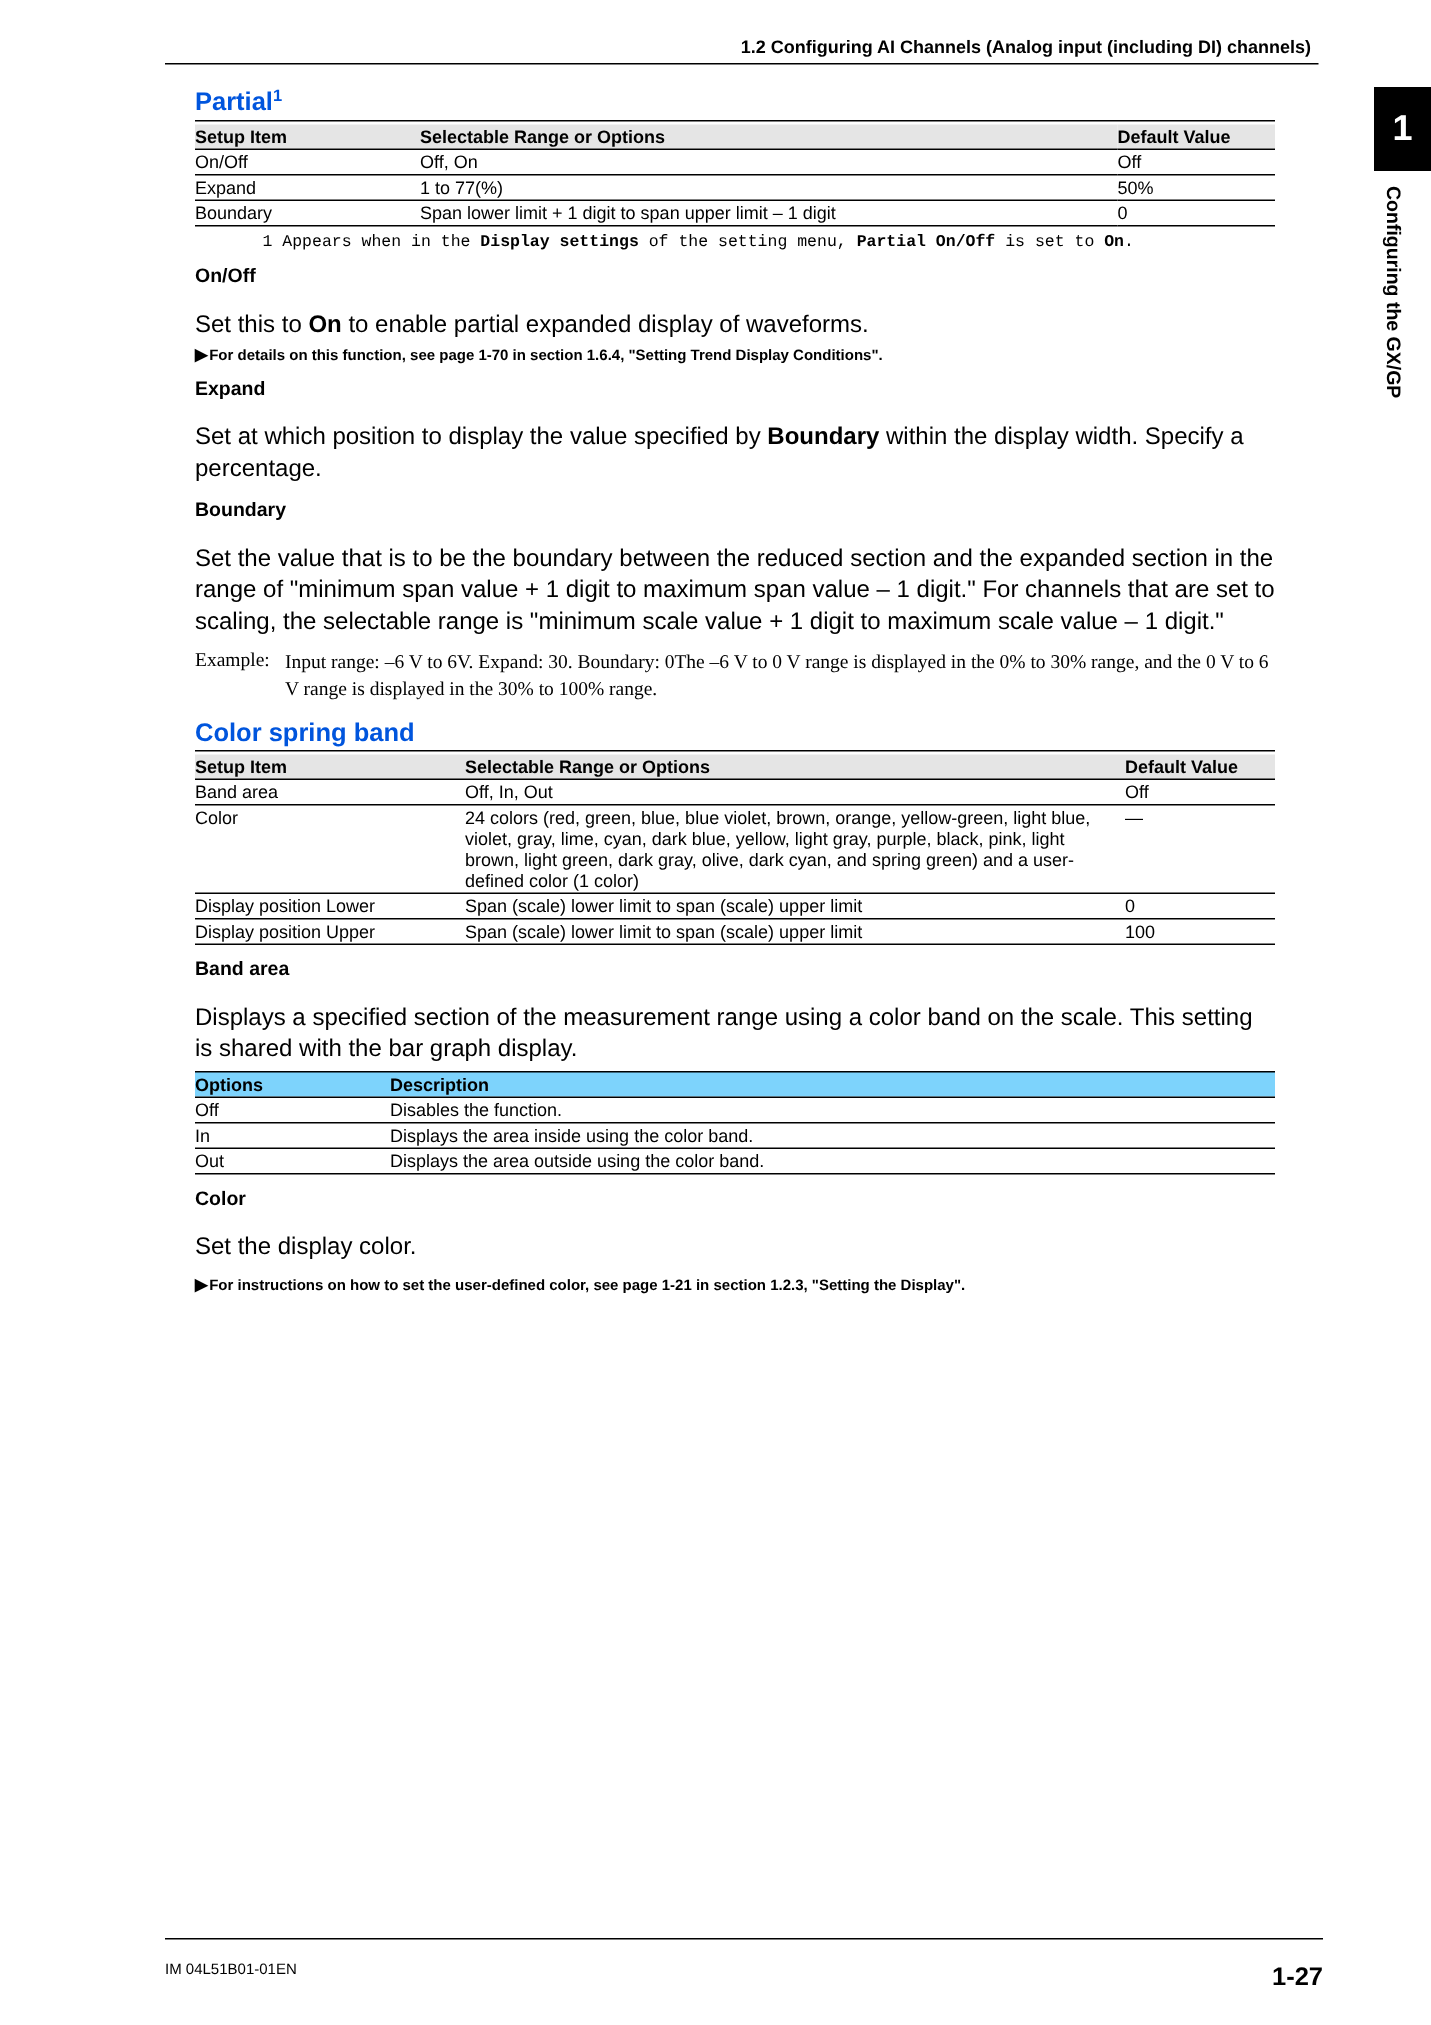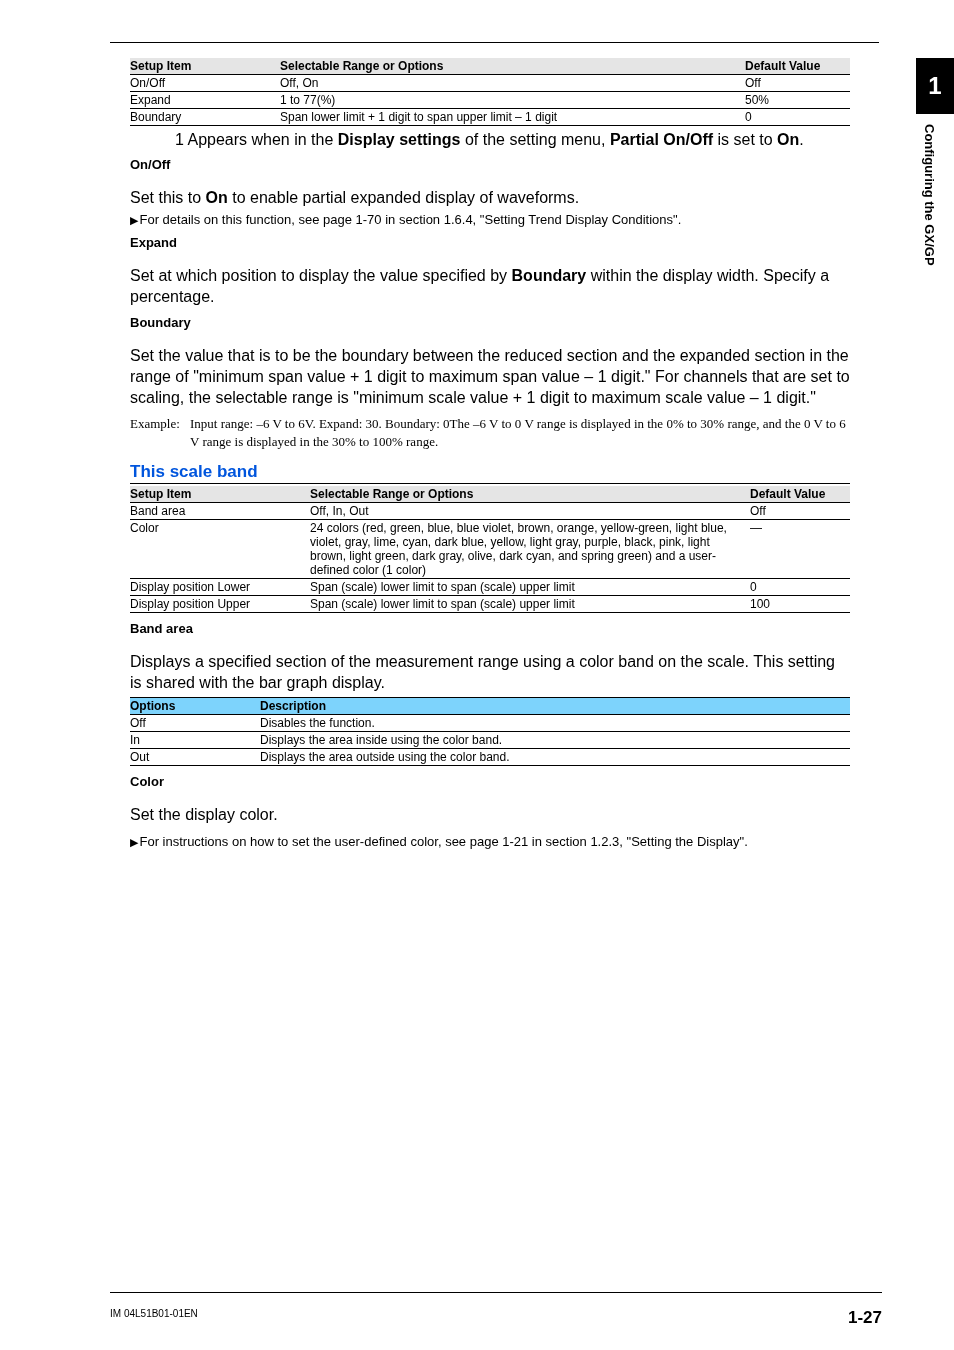--- a/index.html
+++ b/index.html
@@ -83,36 +83,38 @@
     border-bottom: 1px solid #000;
     padding: 1px 4px 1px 0;
     font-weight: bold;
   }
   table.setup td {
     border-bottom: 1px solid #000;
     padding: 1px 4px 1px 0;
     vertical-align: top;
   }
   .footnote {
-    font-size: 16px;
+    font-size: 11px;
     margin: 4px 0 4px 45px;
+    font-family: Liberation Mono, monospace;
   }
   h3.black {
     font-size: 13px;
     font-weight: bold;
     margin: 8px 0 2px 0;
   }
   p.body {
     font-size: 16px;
     margin: 16px 0 3px 0;
     line-height: 1.3;
   }
   p.xref {
-    font-size: 13px;
+    font-size: 10px;
     margin: 0 0 6px 0;
+    font-weight: bold;
   }
   .tri::before {
     content: "▶";
     font-size: 11px;
     margin-right: 1px;
   }
   table.opts {
     border-collapse: collapse;
     width: 100%;
     font-size: 12px;
@@ -152,29 +154,33 @@
   .col-setup-1 { width: 150px; }
   .col-setup-3 { width: 105px; }
   .col-color-1 { width: 180px; }
   .col-color-3 { width: 100px; }
   .col-opt-1 { width: 130px; }
 </style>
 </head>
 <body>
 
 <div class="page">
+  <div class="header-text">1.2  Configuring AI Channels (Analog input (including DI) channels)</div>
   <div class="header-line"></div>
 
   <div class="side-tab">
     <div class="tab-num">1</div>
     <div class="tab-text">Configuring the GX/GP</div>
   </div>
 
   <div class="content">
 
+    <h2 class="blue">
+      <span>Partial</span><sup>1</sup>
+    </h2>
     <table class="setup">
       <colgroup>
           <col class="col-setup-1">
           <col>
           <col class="col-setup-3">
         </colgroup>
       <tbody>
           <tr>
         <th>Setup Item</th>
         <th>Selectable Range or Options</th>
@@ -212,21 +218,21 @@
       <span>Set at which position to display the value specified by </span><b>Boundary</b><span> within the display width. Specify a percentage.</span>
     </p>
 
     <h3 class="black">Boundary</h3>
     <p class="body">Set the value that is to be the boundary between the reduced section and the expanded section in the range of "minimum span value + 1 digit to maximum span value – 1 digit." For channels that are set to scaling, the selectable range is "minimum scale value + 1 digit to maximum scale value – 1 digit."</p>
     <div class="example">
       <span class="example-label">Example: </span>
       <span class="example-body">Input range: –6 V to 6V. Expand: 30. Boundary: 0The –6 V to 0 V range is displayed in the 0% to 30% range, and the 0 V to 6 V range is displayed in the 30% to 100% range.</span>
     </div>
 
-    <h2 class="blue">This scale band</h2>
+    <h2 class="blue">Color spring band</h2>
     <table class="setup">
       <colgroup>
           <col class="col-color-1">
           <col>
           <col class="col-color-3">
         </colgroup>
       <tbody>
           <tr>
         <th>Setup Item</th>
         <th>Selectable Range or Options</th>

